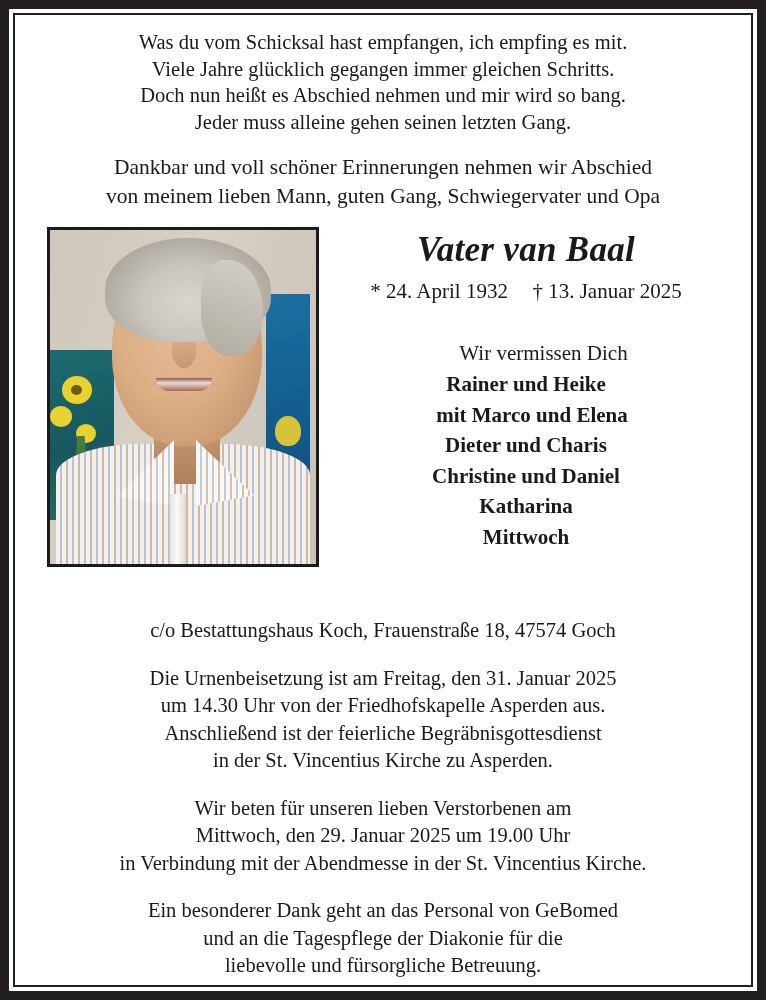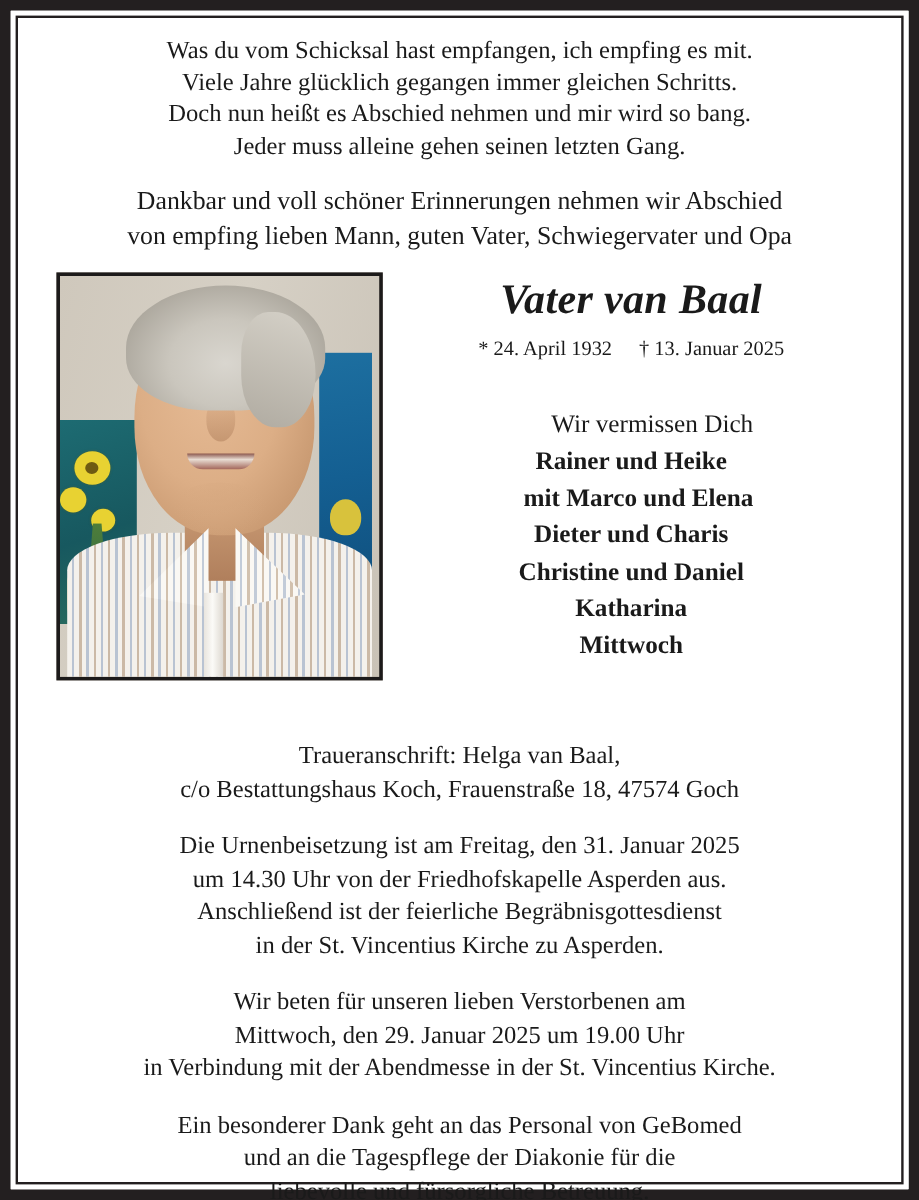--- a/index.html
+++ b/index.html
@@ -221,21 +221,21 @@
   }
   .deceased-name {
     font-weight: 700;
     font-style: italic;
     font-size: 35px;
     line-height: 42px;
     letter-spacing: .3px;
     white-space: nowrap;
   }
   .dates {
-    font-size: 17px;
+    font-size: 21px;
     line-height: 28px;
     margin-top: 6px;
     white-space: nowrap;
   }
   .dates .sep { display: inline-block; width: 14px; }
   .missing {
     font-size: 21px;
     line-height: 28px;
     margin-top: 34px;
     padding-left: 35px;
@@ -268,21 +268,21 @@
 
     <div class="poem">
       <span class="ln">Was du vom Schicksal hast empfangen, ich empfing es mit.</span>
       <span class="ln">Viele Jahre glücklich gegangen immer gleichen Schritts.</span>
       <span class="ln">Doch nun heißt es Abschied nehmen und mir wird so bang.</span>
       <span class="ln">Jeder muss alleine gehen seinen letzten Gang.</span>
     </div>
 
     <div class="lead">
       <span class="ln">Dankbar und voll schöner Erinnerungen nehmen wir Abschied</span>
-      <span class="ln">von empfing lieben Mann, guten Vater, Schwiegervater und Opa</span>
+      <span class="ln">von meinem lieben Mann, guten Gang, Schwiegervater und Opa</span>
     </div>
 
     <div class="middle">
 
       <div class="photo-wrap">
         <div class="photo">
           <div class="ph-wall"></div>
 
           <div class="ph-artL">
             <div class="fl a"></div>
@@ -334,21 +334,20 @@
           <span class="fm">Christine und Daniel</span>
           <span class="fm">Katharina</span>
           <span class="fm">Mittwoch</span>
         </div>
       </div>
     </div>
 
     <div class="bottom">
 
       <div class="blk addr">
-        <span class="ln">Traueranschrift: Helga van Baal,</span>
         <span class="ln">c/o Bestattungshaus Koch, Frauenstraße 18, 47574 Goch</span>
       </div>
 
       <div class="blk">
         <span class="ln">Die Urnenbeisetzung ist am Freitag, den 31. Januar 2025</span>
         <span class="ln">um 14.30 Uhr von der Friedhofskapelle Asperden aus.</span>
         <span class="ln">Anschließend ist der feierliche Begräbnisgottesdienst</span>
         <span class="ln">in der St. Vincentius Kirche zu Asperden.</span>
       </div>
 

